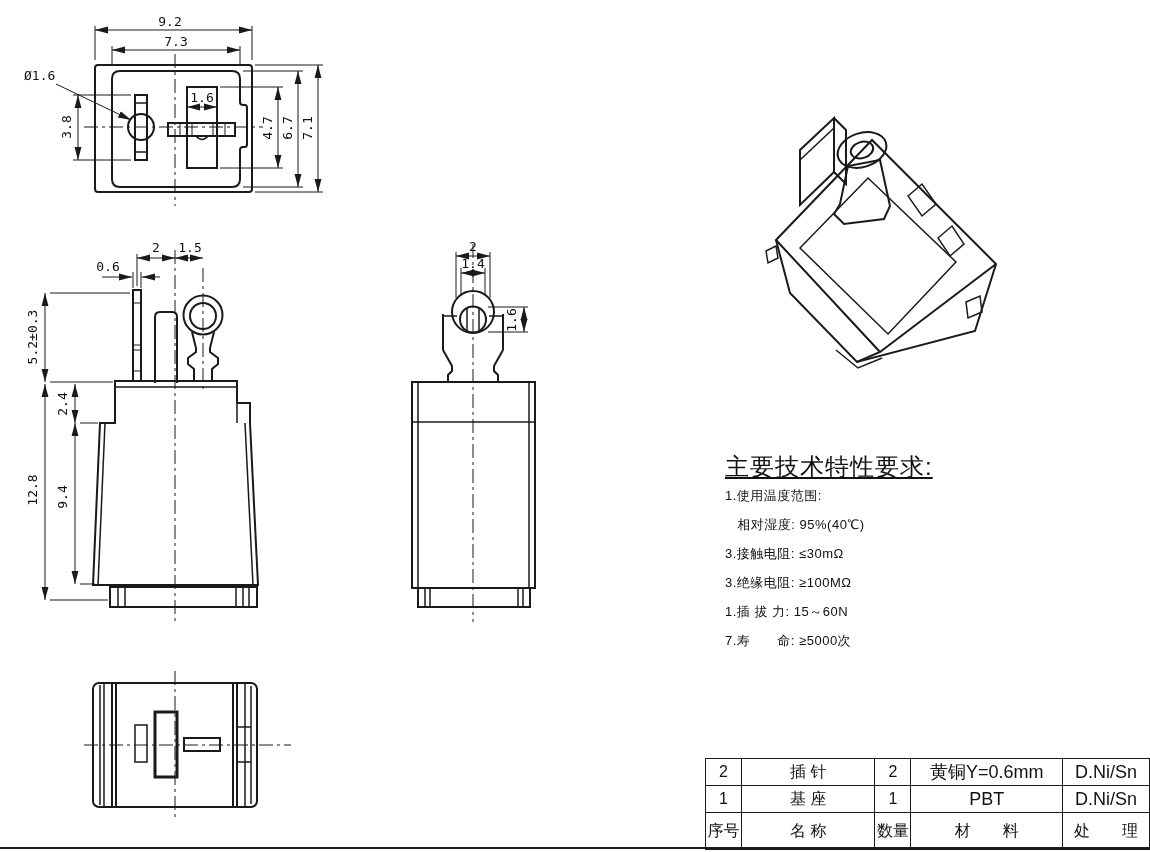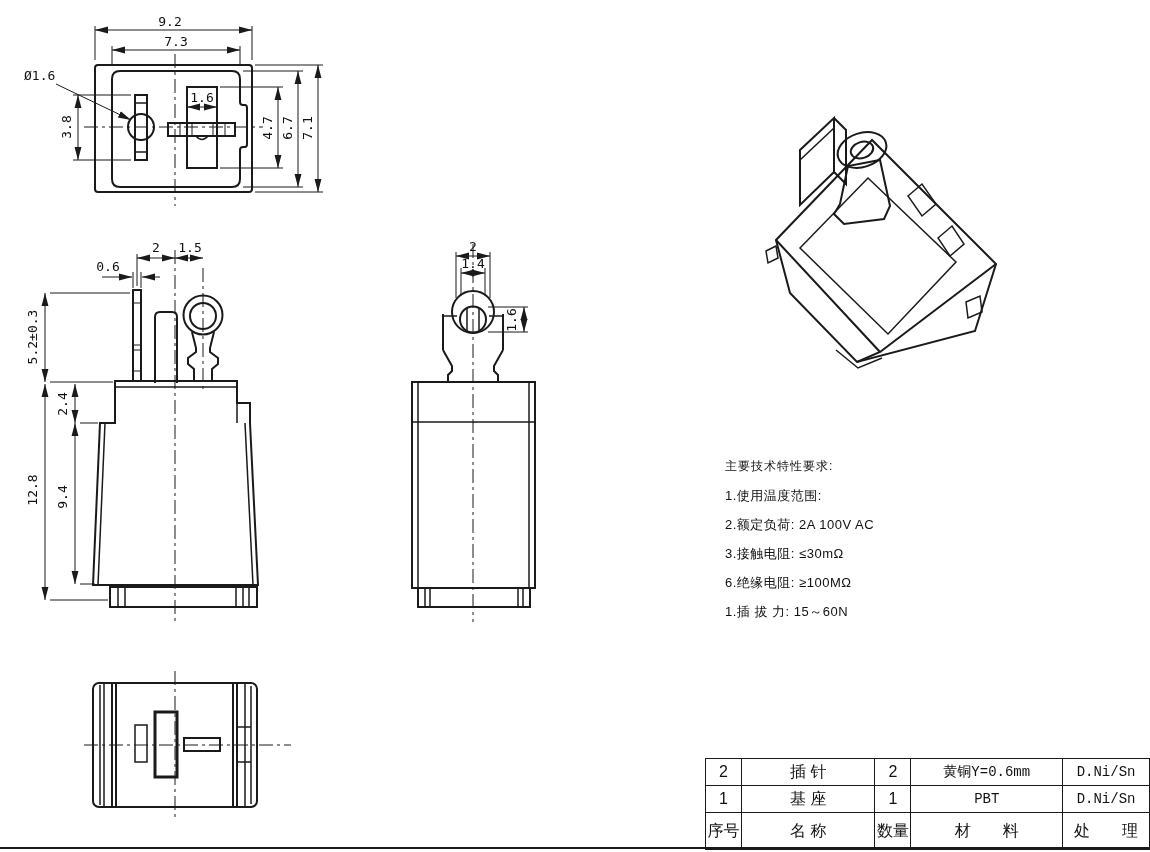--- a/index.html
+++ b/index.html
@@ -6,26 +6,26 @@
   #canvas{position:relative;width:1150px;height:852px;background:#ffffff;overflow:hidden;
           font-family:"Liberation Sans",sans-serif;}
   svg{position:absolute;left:0;top:0;}
   .ol{fill:none;stroke:#1a1a1a;stroke-width:2;stroke-linejoin:miter;}
   .ol15{fill:none;stroke:#1a1a1a;stroke-width:1.5;}
   .ol3{fill:none;stroke:#1a1a1a;stroke-width:3;}
   .thin{fill:none;stroke:#1a1a1a;stroke-width:1;}
   .cl{fill:none;stroke:#1a1a1a;stroke-width:1;stroke-dasharray:14 4 3 4;}
   .dim{font-family:"DejaVu Sans Mono",monospace;font-size:13px;fill:#111;}
   .notes{position:absolute;left:725px;top:452px;width:410px;color:#111;}
-  .notes .t{font-size:12px;line-height:29px;letter-spacing:1px;}
+  .notes .t{font-size:24px;line-height:29px;letter-spacing:1px;text-decoration:underline;}
   .notes .l{font-size:13px;line-height:29px;letter-spacing:0.5px;white-space:pre;}
   .bom{position:absolute;left:705px;top:758px;border-collapse:collapse;table-layout:fixed;}
   .bom td{border:1.7px solid #1a1a1a;text-align:center;vertical-align:middle;
           padding:0;color:#111;font-size:16px;line-height:1.15;overflow:hidden;}
-  .bom .lat{font-family:Liberation Mono, monospace;font-size:14px;}
+  .bom .lat{font-family:Liberation Sans, sans-serif;font-size:18px;}
   .bline{position:absolute;left:0;top:847px;width:1150px;height:2px;background:#1a1a1a;}
 </style>
 </head>
 <body>
 
 <div id="canvas">
 
 <svg width="1150" height="852" viewBox="0 0 1150 852">
   <defs>
     <marker id="arr" viewBox="0 0 12 8" markerWidth="13" markerHeight="9" refX="12" refY="4" orient="auto-start-reverse" markerUnits="userSpaceOnUse">
@@ -238,24 +238,25 @@
       <path class="ol" d="M848,166 L840,204 L834,214 L844,224 L884,219 L890,206 L880,160 Z" fill="#fff"></path>
       <ellipse class="ol" cx="862" cy="150" rx="25" ry="17" transform="rotate(-18 862 150)" fill="#fff"></ellipse>
       <ellipse class="ol" cx="862" cy="150" rx="11.5" ry="8" transform="rotate(-18 862 150)"></ellipse>
     </g>
   </g>
 </svg>
 
   <div class="notes">
     <div class="t">主要技术特性要求:</div>
     <div class="l">1.使用温度范围:</div>
-    <div class="l">2.额定负荷: 2A 100V AC</div>
+    <div class="l">   相对湿度: 95%(40℃)</div>
     <div class="l">3.接触电阻: ≤30mΩ</div>
-    <div class="l">6.绝缘电阻: ≥100MΩ</div>
+    <div class="l">3.绝缘电阻: ≥100MΩ</div>
     <div class="l">1.插 拔 力: 15～60N</div>
+    <div class="l">7.寿　　命: ≥5000次</div>
   </div>
 
   <table class="bom">
     <colgroup>
       <col style="width:36px">
         <col style="width:134px">
         <col style="width:36px">
       <col style="width:152px">
         <col style="width:87px">
     </colgroup>

